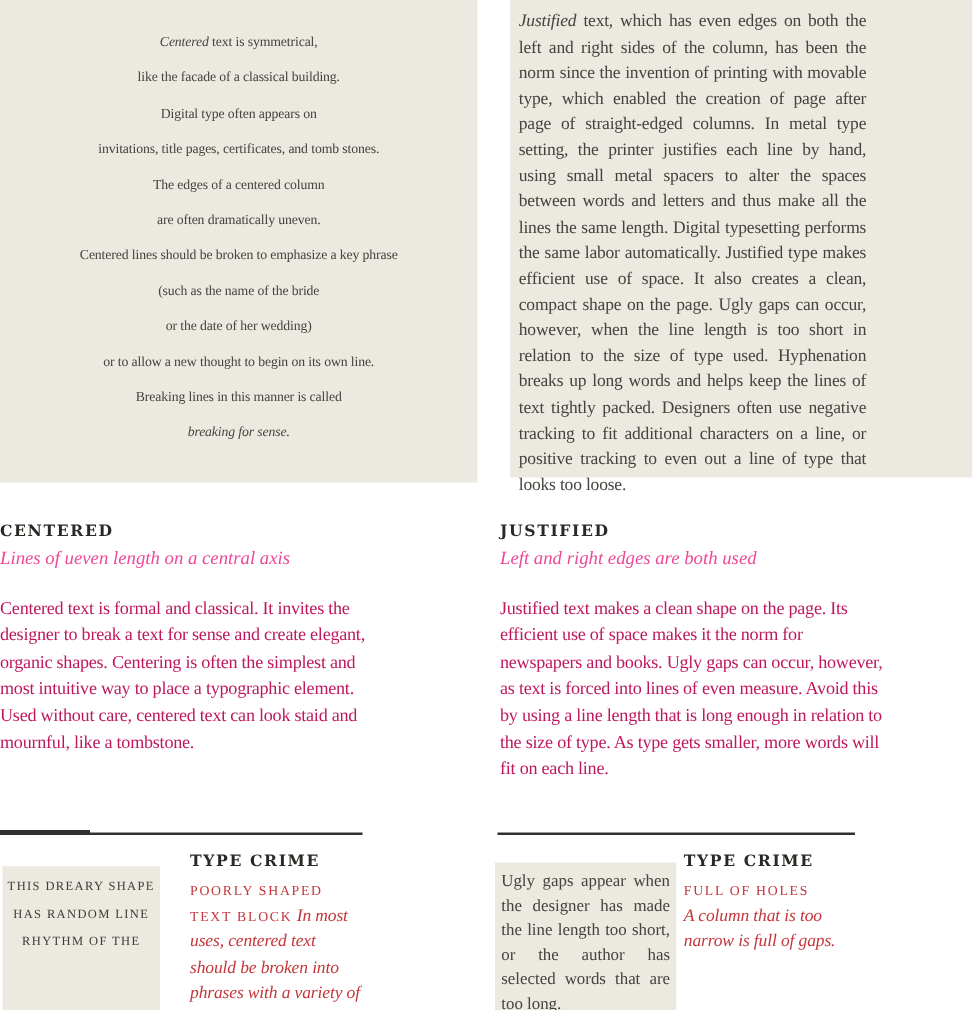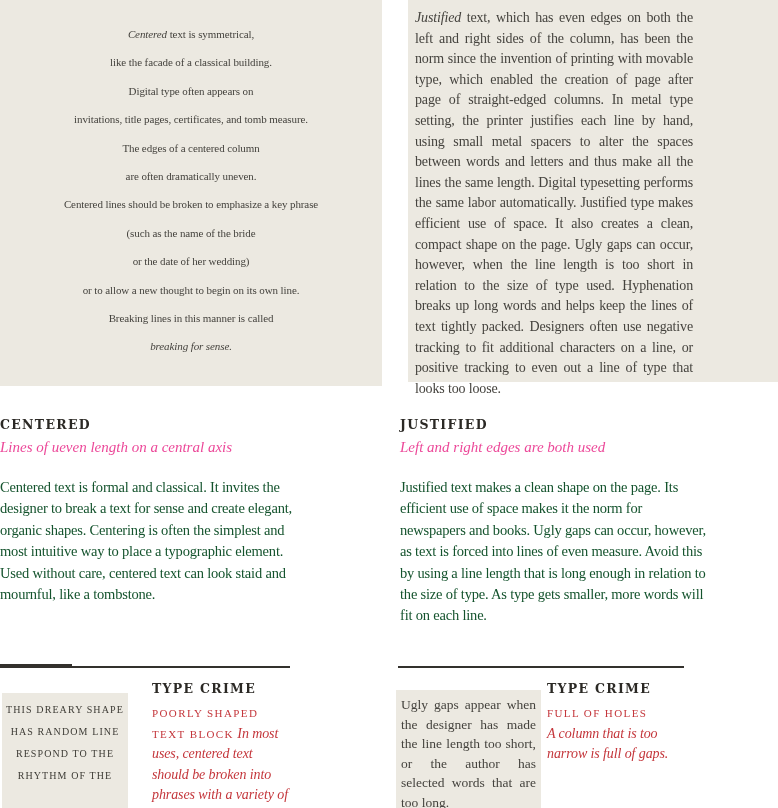--- a/index.html
+++ b/index.html
@@ -20,21 +20,21 @@
   .seg-i{font-style:italic;}
   .seg-c{font-size:0.82em;letter-spacing:1.3px;font-style:normal;}
 
   
   .desc{position:absolute;top:417px;width:308px;}
   #desc-centered{left:0;}
   #desc-justified{left:400px;}
   .kicker{font-family:"DejaVu Serif", serif;font-weight:bold;font-size:12.5px;
           letter-spacing:1.3px;color:#2b2925;margin:0 0 6px 0;}
   .tagline{color:#ec4899;font-style:italic;font-size:15px;margin:0 0 20px 0;line-height:19px;}
-  .desc-body{color:#14532d;font-size:14.5px;line-height:21.4px;letter-spacing:-0.2px;margin:0;}
+  .desc-body{color:#be185d;font-size:14.5px;line-height:21.4px;letter-spacing:-0.2px;margin:0;}
 
   
   .rule{position:absolute;top:666px;height:2px;background:#33312d;}
   #rule-left{left:0;width:290px;}
   #rule-left .rule-thick{position:absolute;left:0;top:-2px;width:72px;height:4px;background:#33312d;}
   #rule-right{left:398px;width:286px;}
 
   
   #box-dreary{left:2px;top:693px;width:126px;height:115px;text-align:center;padding-top:6px;}
   #box-dreary .line{font-size:10px;letter-spacing:1.1px;line-height:22px;color:#3e3c36;white-space:nowrap;}
@@ -54,21 +54,21 @@
 </head>
 <body>
 
 <div id="page">
 
   <div class="box" id="box-centered">
     <div id="centered-lines">
         <div class="line"><span class="seg-i">Centered</span><span> text is symmetrical,</span></div>
         <div class="line"><span>like the facade of a classical building.</span></div>
         <div class="line"><span>Digital type often appears on</span></div>
-        <div class="line"><span>invitations, title pages, certificates, and tomb measure.</span></div>
+        <div class="line"><span>invitations, title pages, certificates, and tomb stones.</span></div>
         <div class="line"><span>The edges of a centered column</span></div>
         <div class="line"><span>are often dramatically uneven.</span></div>
         <div class="line"><span>Centered lines should be broken to emphasize a key phrase</span></div>
         <div class="line"><span>(such as the name of the bride</span></div>
         <div class="line"><span>or the date of her wedding)</span></div>
         <div class="line"><span>or to allow a new thought to begin on its own line.</span></div>
         <div class="line"><span>Breaking lines in this manner is called</span></div>
         <div class="line"><span class="seg-i">breaking for sense.</span></div>
       </div>
   </div>
@@ -90,21 +90,20 @@
   </div>
 
   <div class="rule" id="rule-left">
     <div class="rule-thick"></div>
   </div>
   <div class="rule" id="rule-right"></div>
 
   <div class="box" id="box-dreary">
       <div class="line"><span>THIS DREARY SHAPE</span></div>
       <div class="line"><span>HAS RANDOM LINE</span></div>
-      <div class="line"><span>RESPOND TO THE</span></div>
       <div class="line"><span>RHYTHM OF THE</span></div>
     </div>
 
   <div class="crime" id="crime-left">
     <h3 class="kicker">TYPE CRIME</h3>
     <p class="crime-body"><span class="seg-c">POORLY SHAPED TEXT BLOCK</span><span> </span><span class="seg-i">In most uses, centered text should be broken into phrases with a variety of long and short lines.</span></p>
   </div>
 
   <div class="box" id="box-gaps">
     <p>Ugly gaps appear when the designer has made the line length too short, or the author has selected words that are too long.</p>

